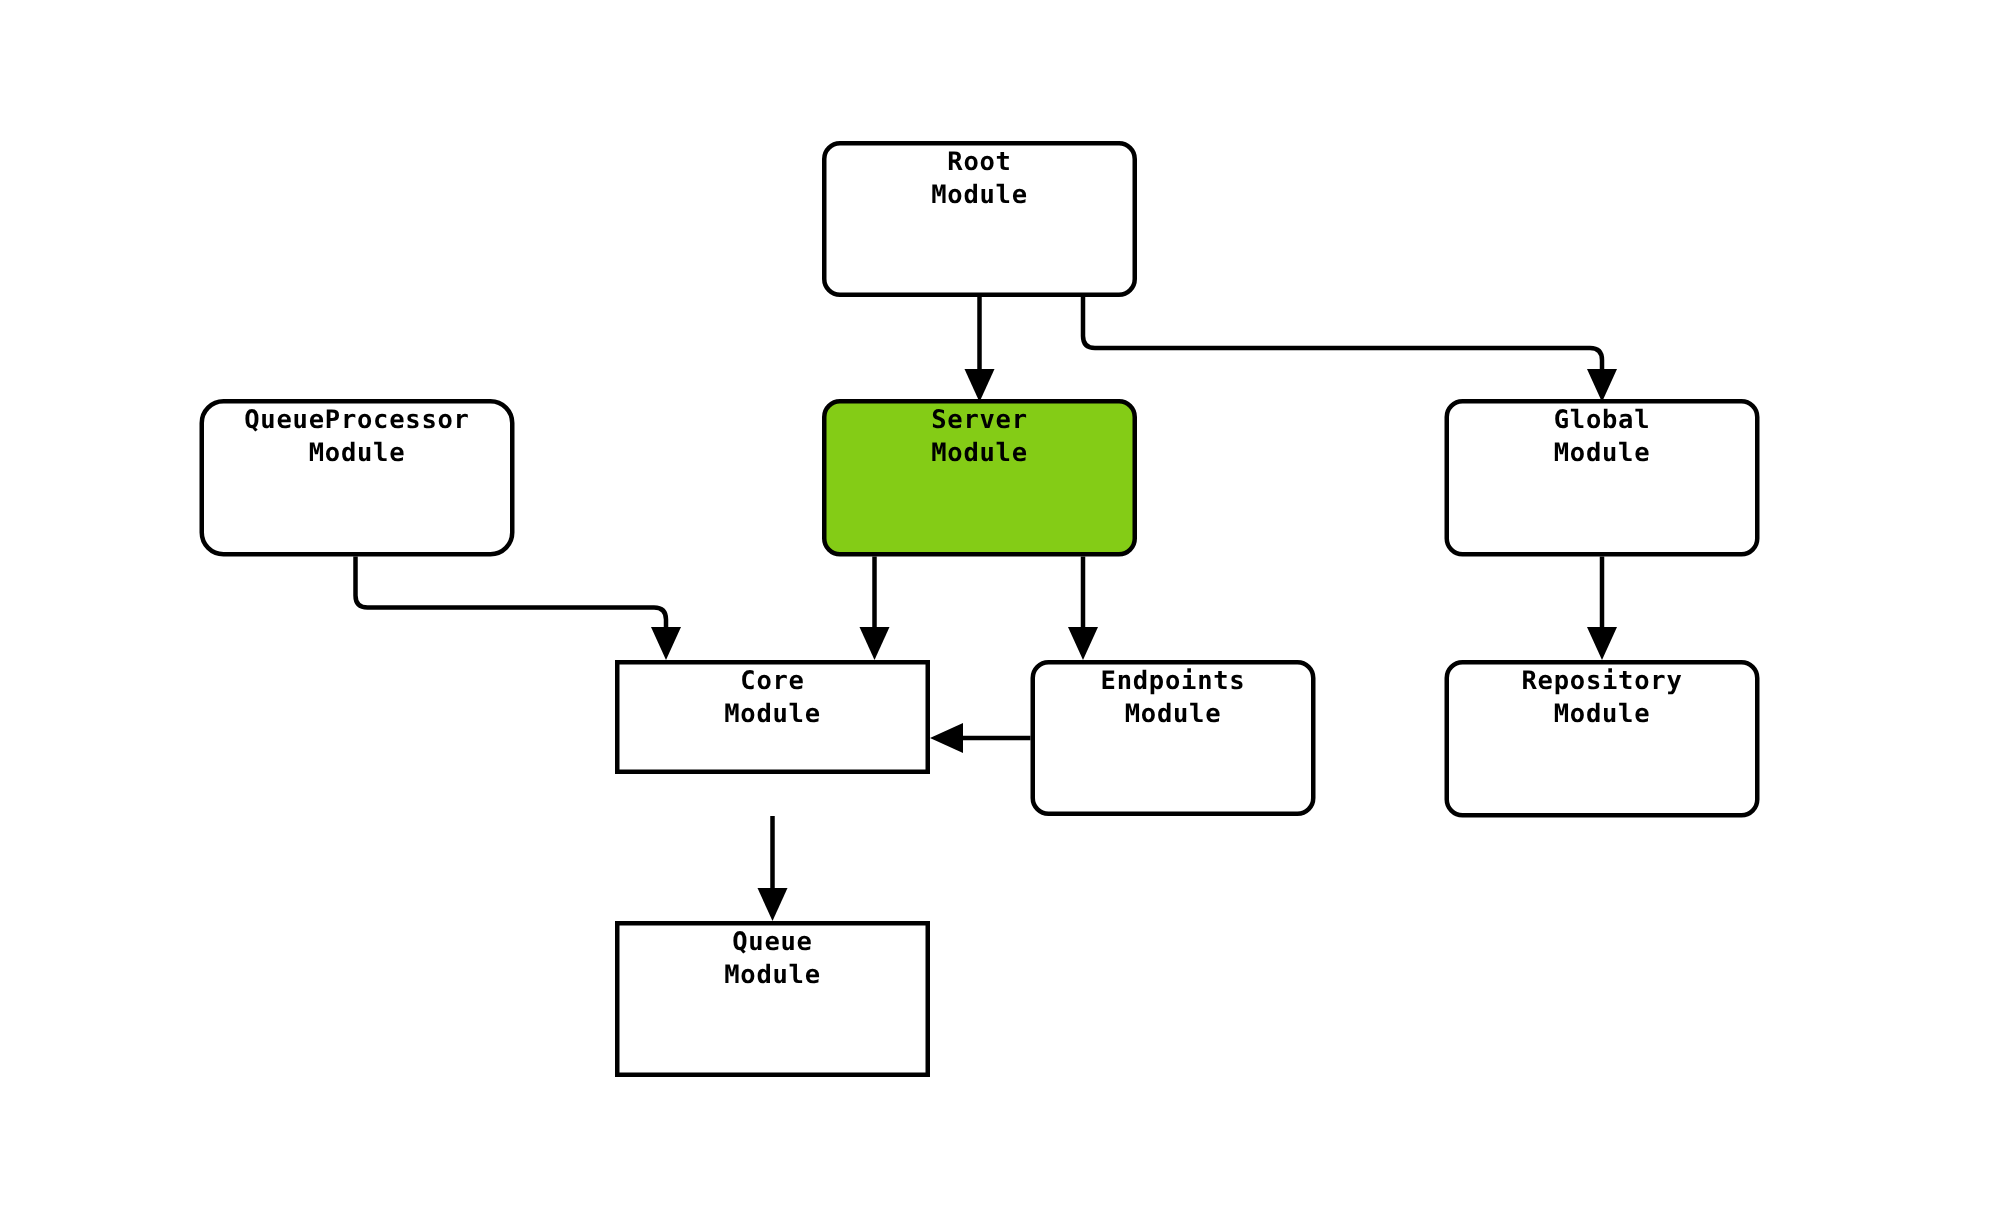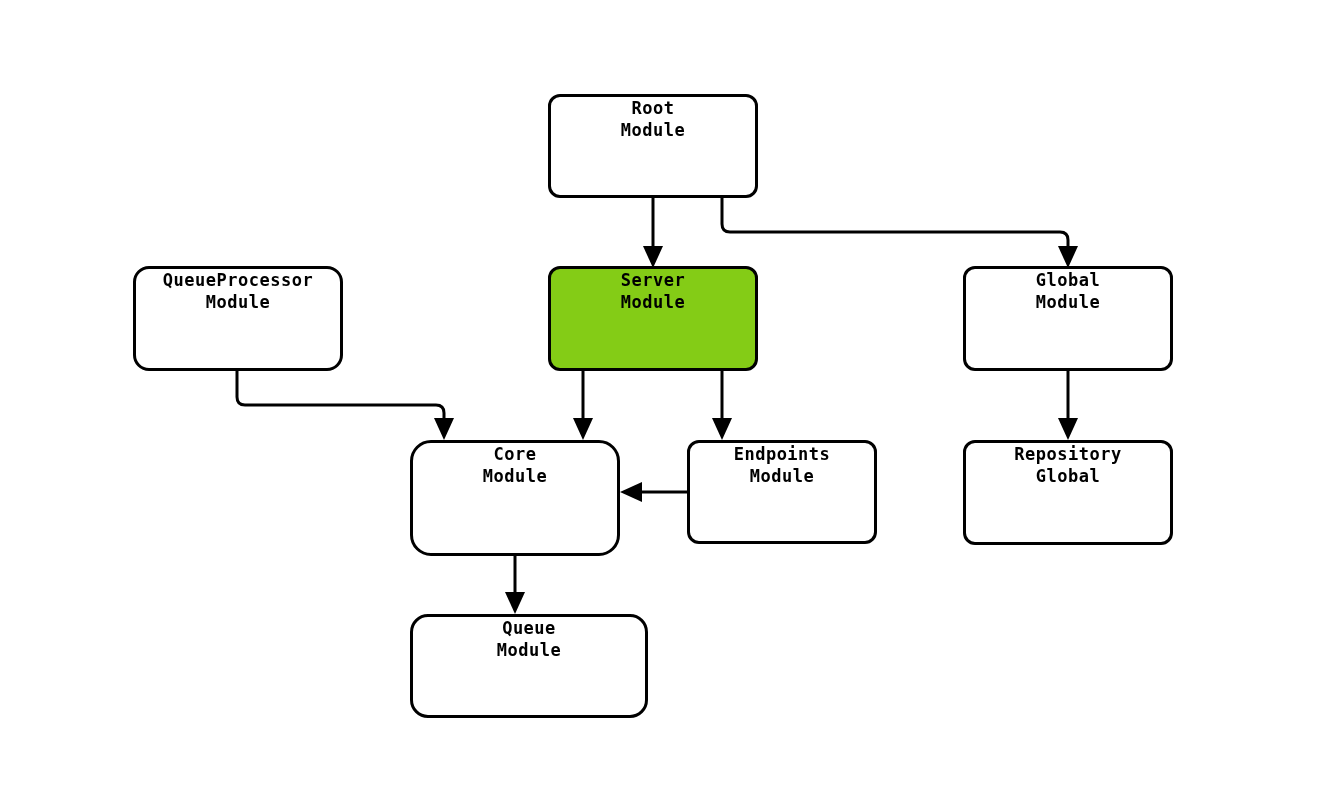--- a/index.html
+++ b/index.html
@@ -82,33 +82,33 @@
   <div class="node" style="left: 548px; top: 266px; width: 210px; height: 105px; border-width: 3px; border-color: rgb(0, 0, 0); border-radius: 12px; background: #84cc16;">
     <span class="node-label">Server
 Module</span>
   </div>
 
   <div class="node" style="left: 963px; top: 266px; width: 210px; height: 105px; border-width: 3px; border-color: rgb(0, 0, 0); border-radius: 12px; background: rgb(255, 255, 255);">
     <span class="node-label">Global
 Module</span>
   </div>
 
-  <div class="node" style="left: 410px; top: 440px; width: 210px; height: 116px; border-width: 3px; border-color: rgb(0, 0, 0); border-radius: 21px; background: rgb(255, 255, 255);">
+  <div class="node" style="left: 410px; top: 440px; width: 210px; height: 76px; border-width: 3px; border-color: rgb(0, 0, 0); border-radius: 0; background: rgb(255, 255, 255);">
     <span class="node-label">Core
 Module</span>
   </div>
 
   <div class="node" style="left: 687px; top: 440px; width: 190px; height: 104px; border-width: 3px; border-color: rgb(0, 0, 0); border-radius: 12px; background: rgb(255, 255, 255);">
     <span class="node-label">Endpoints
 Module</span>
   </div>
 
   <div class="node" style="left: 963px; top: 440px; width: 210px; height: 105px; border-width: 3px; border-color: rgb(0, 0, 0); border-radius: 12px; background: rgb(255, 255, 255);">
     <span class="node-label">Repository
-Global</span>
+Module</span>
   </div>
 
-  <div class="node" style="left: 410px; top: 614px; width: 238px; height: 104px; border-width: 3px; border-color: rgb(0, 0, 0); border-radius: 18px; background: rgb(255, 255, 255);">
+  <div class="node" style="left: 410px; top: 614px; width: 210px; height: 104px; border-width: 3px; border-color: rgb(0, 0, 0); border-radius: 0; background: rgb(255, 255, 255);">
     <span class="node-label">Queue
 Module</span>
   </div>
 
 </div>
 
 </body></html>

